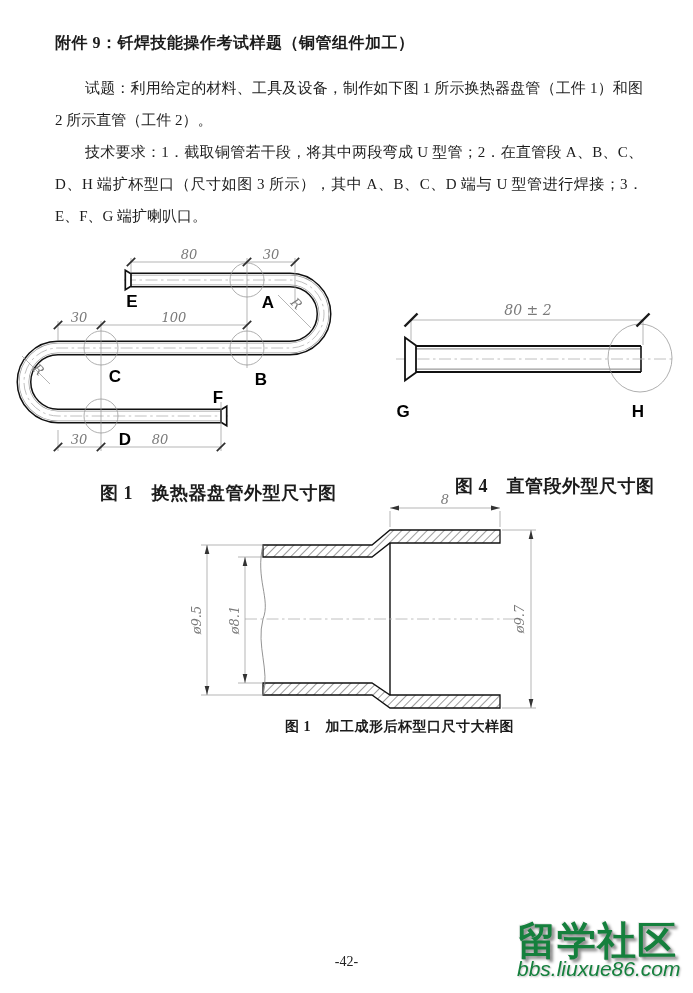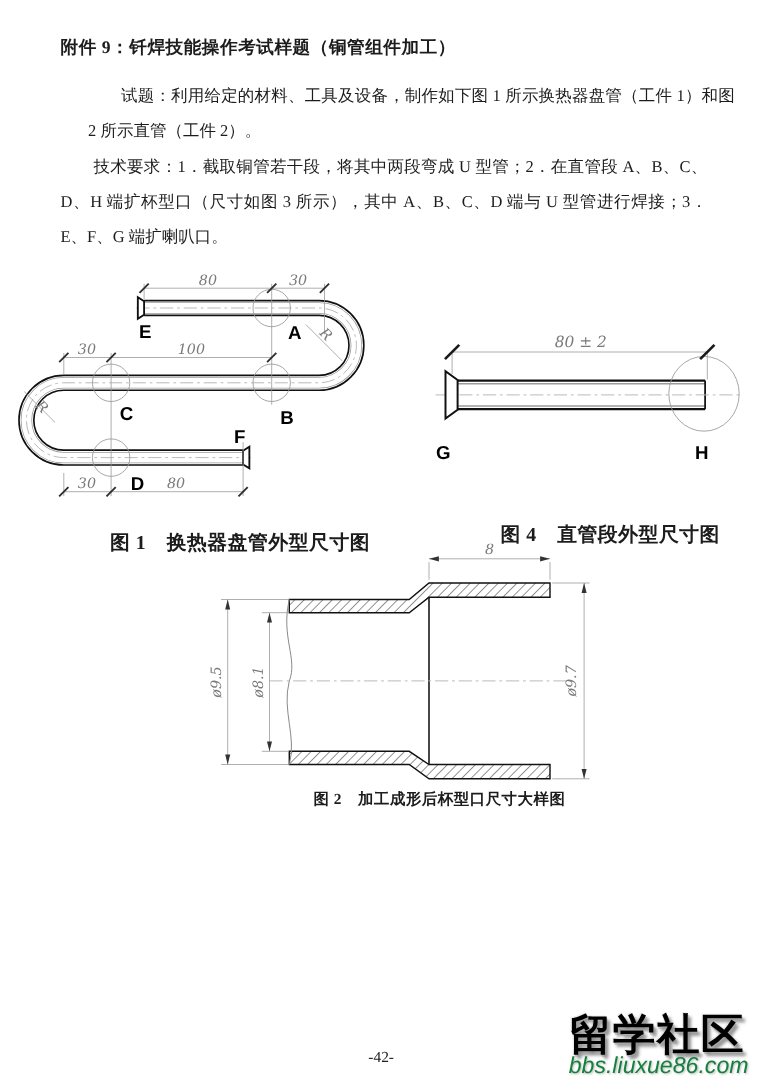--- a/index.html
+++ b/index.html
@@ -10,41 +10,41 @@
   }
   .doc-title{
     position:absolute; left:55px; top:33px; width:600px;
     font-size:16px; font-weight:bold; letter-spacing:0.5px;
   }
   .para{
     position:absolute; left:55px; width:588px;
     font-size:15px; line-height:32px; text-align:justify; text-justify:inter-ideograph;
     text-indent:2em;
   }
-  #para1{top:72px;margin-left:25px;}
+  #para1{top:72px;}
   #para2{top:136px;}
   .fig-caption{
     position:absolute; font-size:18px; font-weight:bold; letter-spacing:0.5px;
   }
   #cap1{left:100px; top:481px;}
   #cap2{left:455px; top:474px;}
   #cap3{left:285px; top:718px; font-size:14px;}
   .figsvg{position:absolute;}
   #fig1{left:8px; top:246px;}
   #fig2{left:388px; top:288px;}
   #fig3{left:183px; top:494px;}
   .page-number{
     position:absolute; left:0; right:0; top:954px; text-align:center;
     font-size:14px; color:#222;
   }
   .wm-brand{
     position:absolute; left:517px; top:914px;
     font-family:"Liberation Sans","DejaVu Sans",sans-serif;
     font-size:39px; font-weight:bold; letter-spacing:1px;
-    color:#000000;
+    color:#15803d;
     text-shadow: 3px 3px 3px #8d8d8d, 1px 1px 0 #c9c9c9, -1px -1px 0 #ededed;
     white-space:nowrap;
   }
   .wm-url{
     position:absolute; left:517px; top:957px;
     font-family:"Liberation Sans","DejaVu Sans",sans-serif;
     font-size:21px; color:#15803d;
     text-shadow: 1px 1px 2px #b9b9b9;
     white-space:nowrap;
     font-style:italic;
@@ -192,20 +192,20 @@
     <polygon class="arrow" points="62,189 59.7,180 64.3,180"></polygon>
     <text class="dimnum" x="56" y="126" transform="rotate(-90 56 126)">ø8.1</text>
 
     <line class="thin" x1="348" y1="36" x2="348" y2="214"></line>
     <line class="thin" x1="319" y1="36" x2="353" y2="36"></line>
     <line class="thin" x1="319" y1="214" x2="353" y2="214"></line>
     <polygon class="arrow" points="348,36 345.7,45 350.3,45"></polygon>
     <polygon class="arrow" points="348,214 345.7,205 350.3,205"></polygon>
     <text class="dimnum" x="341" y="125" transform="rotate(-90 341 125)">ø9.7</text>
   </svg>
-  <div class="fig-caption" id="cap3">图 2　加工成形后杯型口尺寸大样图</div>
+  <div class="fig-caption" id="cap3">图 1　加工成形后杯型口尺寸大样图</div>
 
   <div class="page-number">-42-</div>
 
   <div class="wm-brand">留学社区</div>
   <div class="wm-url">bbs.liuxue86.com</div>
 
 </div>
 
 </body></html>

